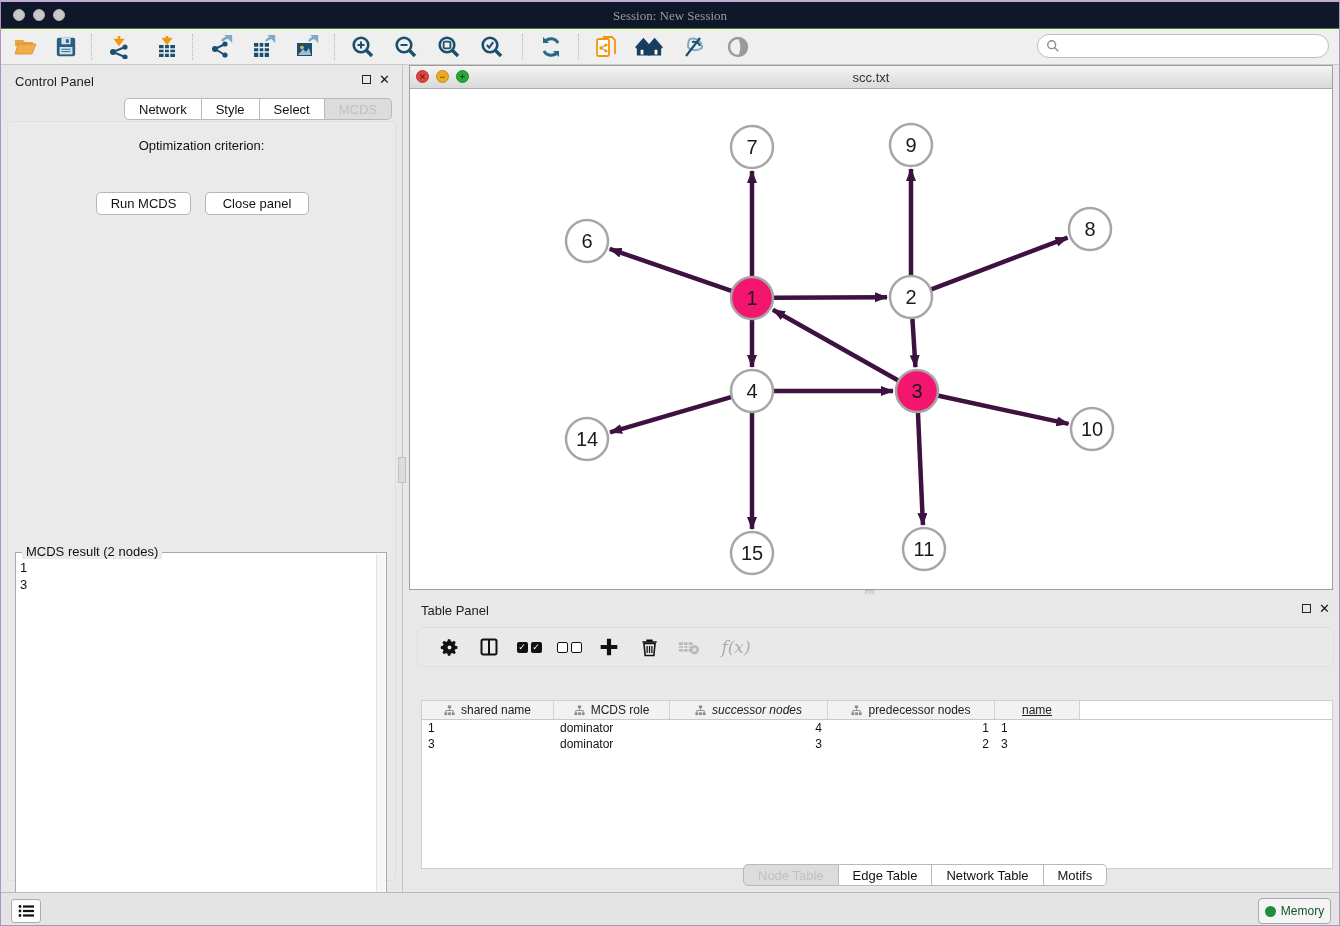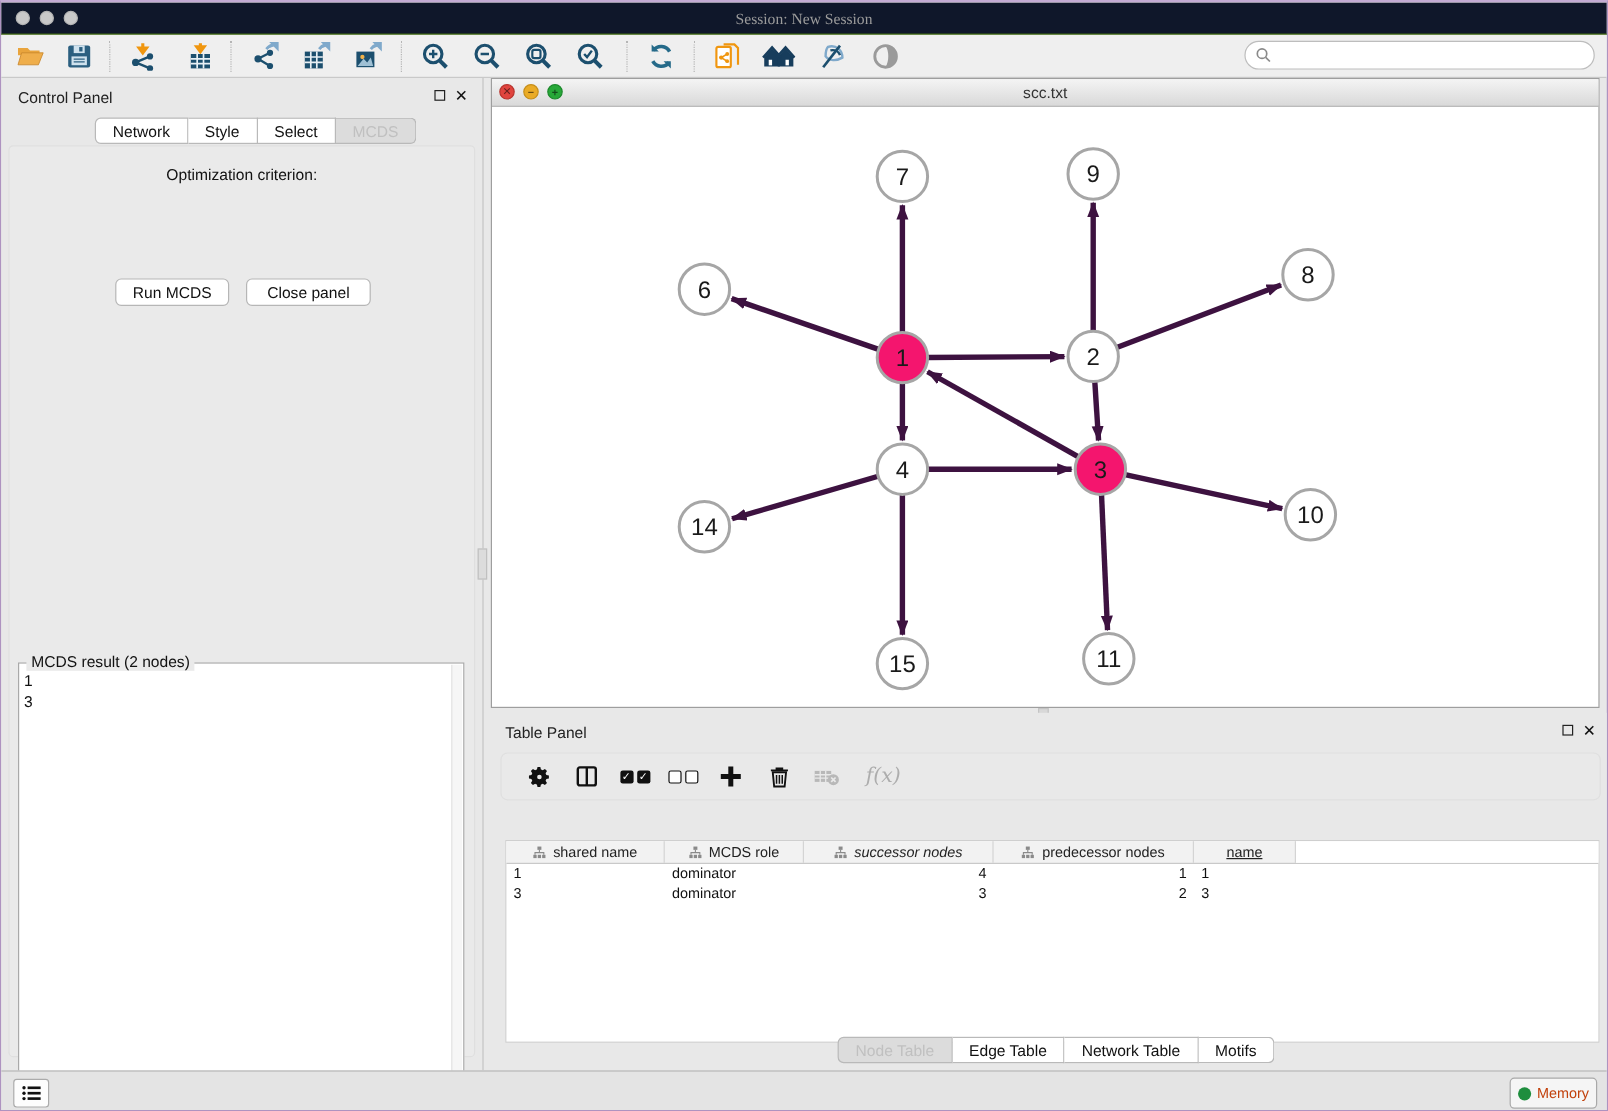--- a/index.html
+++ b/index.html
@@ -24,30 +24,30 @@
   #search-input { border:none; outline:none; background:transparent; font-size:12px; width:250px; }
 
   
   #control-panel { left:0; top:63px; width:402px; height:827px; background:#E8E8E8; border-right:1px solid #C4C4C4; }
   #cp-title { left:14px; top:9px; font-size:13px; color:#222; }
   .panel-float { width:9px; height:9px; border:1.5px solid #222; }
   .panel-close { font-size:13px; font-weight:bold; color:#111; line-height:11px; }
   #cp-tabs { left:78px; top:33px; display:flex; }
   .seg-tab { height:22px; padding:0 14px; font-size:13px; display:flex; align-items:center; justify-content:center;
     background:#FFF; color:#111; border:1px solid #B9B9B9; border-left:none; }
-  .seg-tab:first-child { border-left:1px solid #B9B9B9; border-radius:5px 0 0 5px; }
+  .seg-tab:first-child { border-left:1px solid #B9B9B9; border-radius:5px 0 0 5px;margin-left:45px; }
   .seg-tab:last-child { border-radius:0 5px 5px 0; }
   .seg-tab.sel { background:#DCDCDC; color:#C0C0C0; }
   #cp-body { left:6px; top:56px; width:389px; height:760px; background:#EAEAEA; border:1px solid #DFDFDF; border-radius:4px; }
   #opt-label { width:100%; text-align:center; top:16px; font-size:13px; color:#111; }
   #opt-select { left:39px; top:37px; width:308px; height:23px; background:#FFF; border:1px solid #B6B6B6; border-radius:5px;
     font-size:13px; display:flex; align-items:center; padding:0 8px; color:#111; }
   #opt-select .stepper { margin-left:auto; font-size:9px; color:#555; line-height:8px; text-align:center; }
   .cp-btn { top:70px; height:23px; background:#FFF; border:1px solid #B6B6B6; border-radius:5px; font-size:13px; color:#111;
-    display:flex; align-items:center; justify-content:center;margin-top:40px; }
+    display:flex; align-items:center; justify-content:center; }
   #run-btn { left:88px; width:95px; }
   #closep-btn { left:197px; width:104px; }
   #result-box { left:7px; top:430px; width:372px; height:380px; border:1px solid #A9A9A9; background:#FFF; }
   #result-legend { left:6px; top:-9px; background:#EAEAEA; padding:0 4px; font-size:13px; color:#111; }
   #result-text { left:4px; top:6px; font-size:13px; color:#111; line-height:17px; white-space:pre; }
   .vtrack { right:1px; top:1px; width:9px; height:370px; background:#F6F6F6; border-left:1px solid #E3E3E3; }
 
   
   #v-splitter-handle { left:397px; top:455px; width:8px; height:26px; background:#DCDCDC; border:1px solid #C0C0C0; }
   #h-splitter-handle { left:864px; top:588px; width:9px; height:7px; background:#D8D8D8; border:1px solid #C4C4C4; }
@@ -76,21 +76,21 @@
   .th:last-child { border-right:none; background:#FFF; }
   .td-row { display:flex; height:16px; }
   .td { font-size:12px; color:#111; padding:1px 6px 0 6px; overflow:hidden; }
   #tp-tabs { left:294px; top:270px; display:flex; }
 
   
   #statusbar { left:0; top:890px; width:1338px; height:34px; background:#E4E4E4; border-top:1px solid #B8B8B8; }
   #list-btn { left:10px; top:6px; width:30px; height:24px; background:#FDFDFD; border:1px solid #ABABAB; border-radius:3px;
     display:flex; align-items:center; justify-content:center; }
   #memory-btn { right:8px; top:5px; width:73px; height:26px; background:#F5F5F5; border:1px solid #A9A9A9; border-radius:4px;
-    display:flex; align-items:center; justify-content:center; gap:5px; font-size:12px; color:#c2410c;text-align:center; }
+    display:flex; align-items:center; justify-content:center; gap:5px; font-size:12px; color:#14532d;text-align:center; }
   #memory-dot { width:11px; height:11px; border-radius:50%; }
   svg { display:block; }
 </style>
 </head>
 <body>
 
 <div id="titlebar" class="abs">
   <div class="tl-dot abs" style="left:12px"></div>
   <div class="tl-dot abs" style="left:32px"></div>
   <div class="tl-dot abs" style="left:52px"></div>

